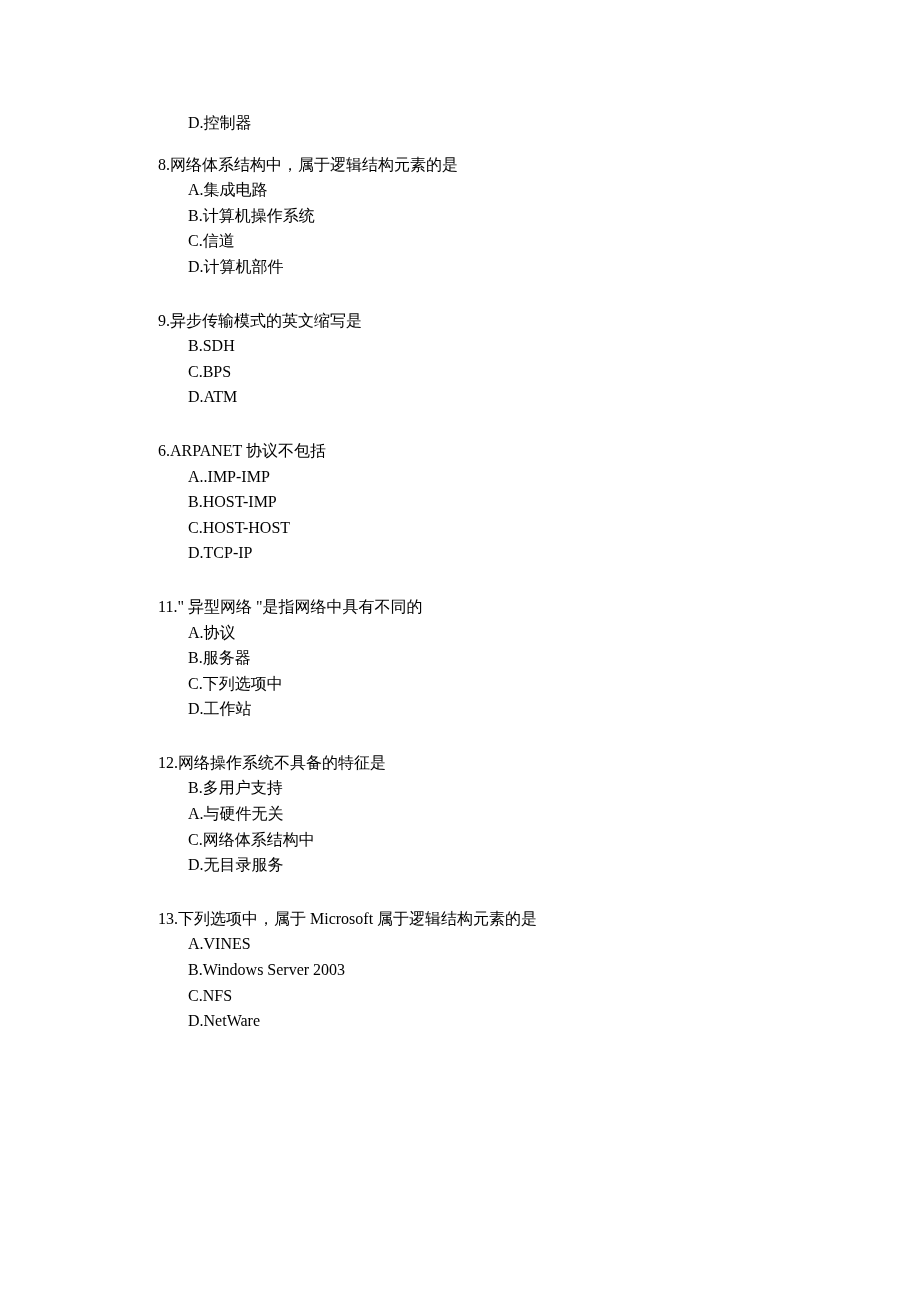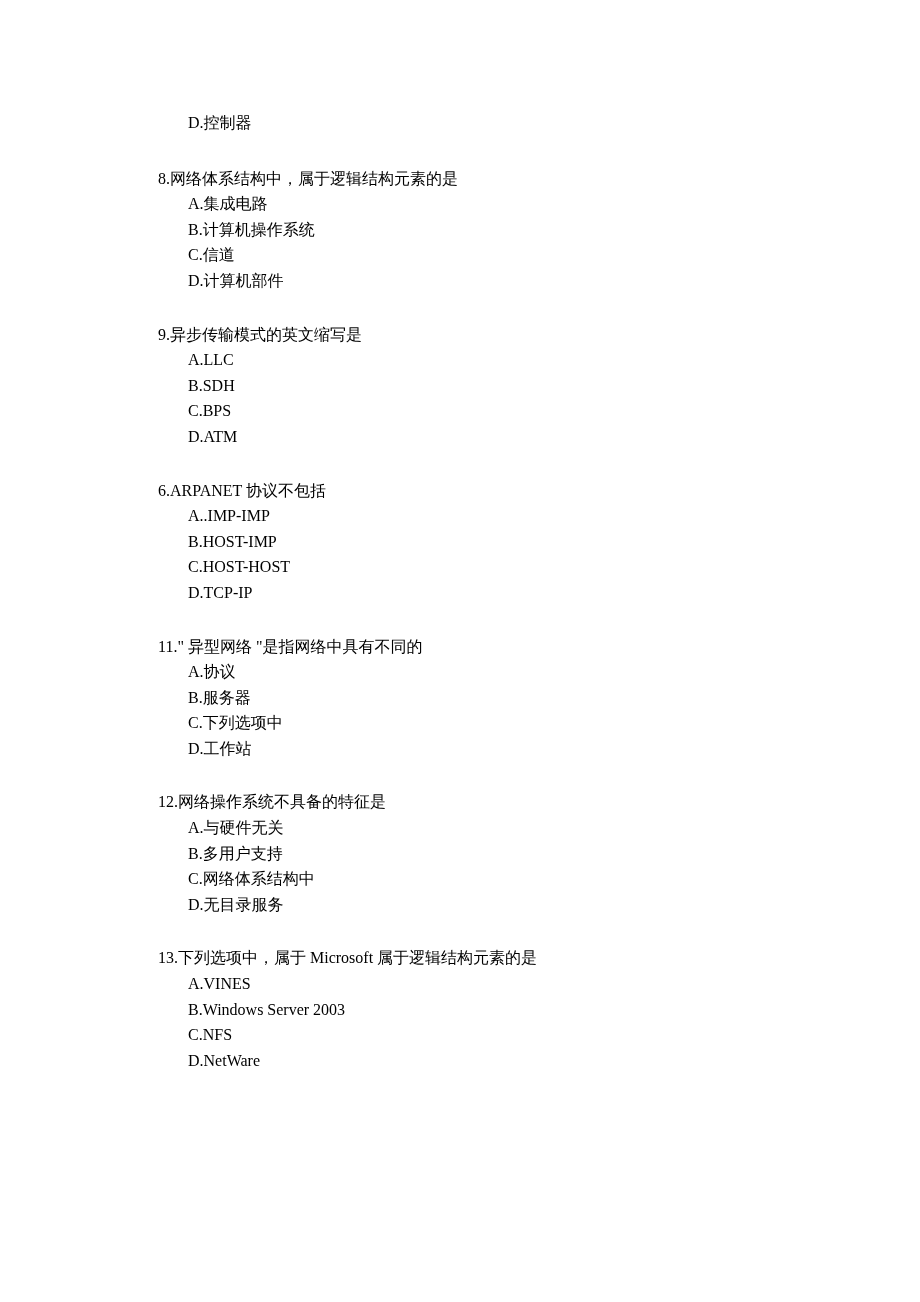--- a/index.html
+++ b/index.html
@@ -7,21 +7,21 @@
       background: #ffffff;
       font-family: "SimSun", "宋体", serif;
       font-size: 16px;
       color: #000000;
       line-height: 1.6;
       padding: 110px 140px 60px 140px;
       width: 920px;
     }
     .orphan-option {
       padding-left: 48px;
-      margin-bottom: 30px;
+      margin-bottom: 16px;
     }
     .question-block {
       margin-bottom: 28px;
     }
     .question-stem {
       margin-bottom: 0px;
       margin-left: 18px;
     }
     .option-line {
       padding-left: 48px;
@@ -37,43 +37,42 @@
 <div id="questions-container">
     <div class="question-block">
       <div class="question-stem"><span>8.</span><span>网络体系结构中，属于逻辑结构元素的是</span></div>
       <div class="option-line"><span>A.集成电路</span></div>
       <div class="option-line"><span>B.计算机操作系统</span></div>
       <div class="option-line"><span>C.信道</span></div>
       <div class="option-line"><span>D.计算机部件</span></div>
     </div>
     <div class="question-block">
       <div class="question-stem"><span>9.</span><span>异步传输模式的英文缩写是</span></div>
-      <div class="option-line"><span>A.LLC</span></div>
       <div class="option-line"><span>B.SDH</span></div>
       <div class="option-line"><span>C.BPS</span></div>
       <div class="option-line"><span>D.ATM</span></div>
     </div>
     <div class="question-block">
       <div class="question-stem"><span>6.</span><span>ARPANET 协议不包括</span></div>
       <div class="option-line"><span>A..IMP-IMP</span></div>
       <div class="option-line"><span>B.HOST-IMP</span></div>
       <div class="option-line"><span>C.HOST-HOST</span></div>
       <div class="option-line"><span>D.TCP-IP</span></div>
     </div>
     <div class="question-block">
       <div class="question-stem"><span>11.</span><span>" 异型网络 "是指网络中具有不同的</span></div>
       <div class="option-line"><span>A.协议</span></div>
       <div class="option-line"><span>B.服务器</span></div>
       <div class="option-line"><span>C.下列选项中</span></div>
       <div class="option-line"><span>D.工作站</span></div>
     </div>
     <div class="question-block">
       <div class="question-stem"><span>12.</span><span>网络操作系统不具备的特征是</span></div>
+      <div class="option-line"><span>B.多用户支持</span></div>
       <div class="option-line"><span>A.与硬件无关</span></div>
-      <div class="option-line"><span>B.多用户支持</span></div>
       <div class="option-line"><span>C.网络体系结构中</span></div>
       <div class="option-line"><span>D.无目录服务</span></div>
     </div>
     <div class="question-block">
       <div class="question-stem"><span>13.</span><span>下列选项中，属于 Microsoft 属于逻辑结构元素的是</span></div>
       <div class="option-line"><span>A.VINES</span></div>
       <div class="option-line"><span>B.Windows Server 2003</span></div>
       <div class="option-line"><span>C.NFS</span></div>
       <div class="option-line"><span>D.NetWare</span></div>
     </div>

